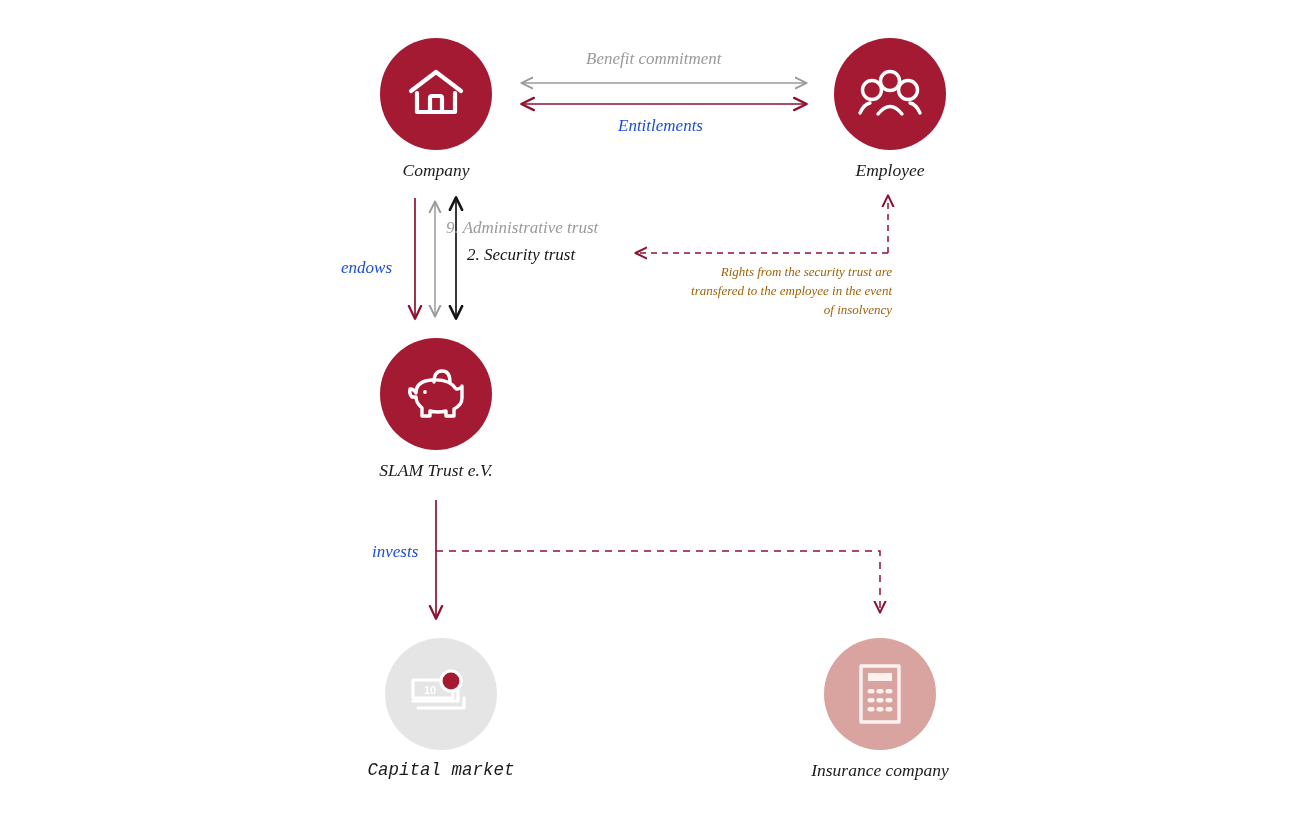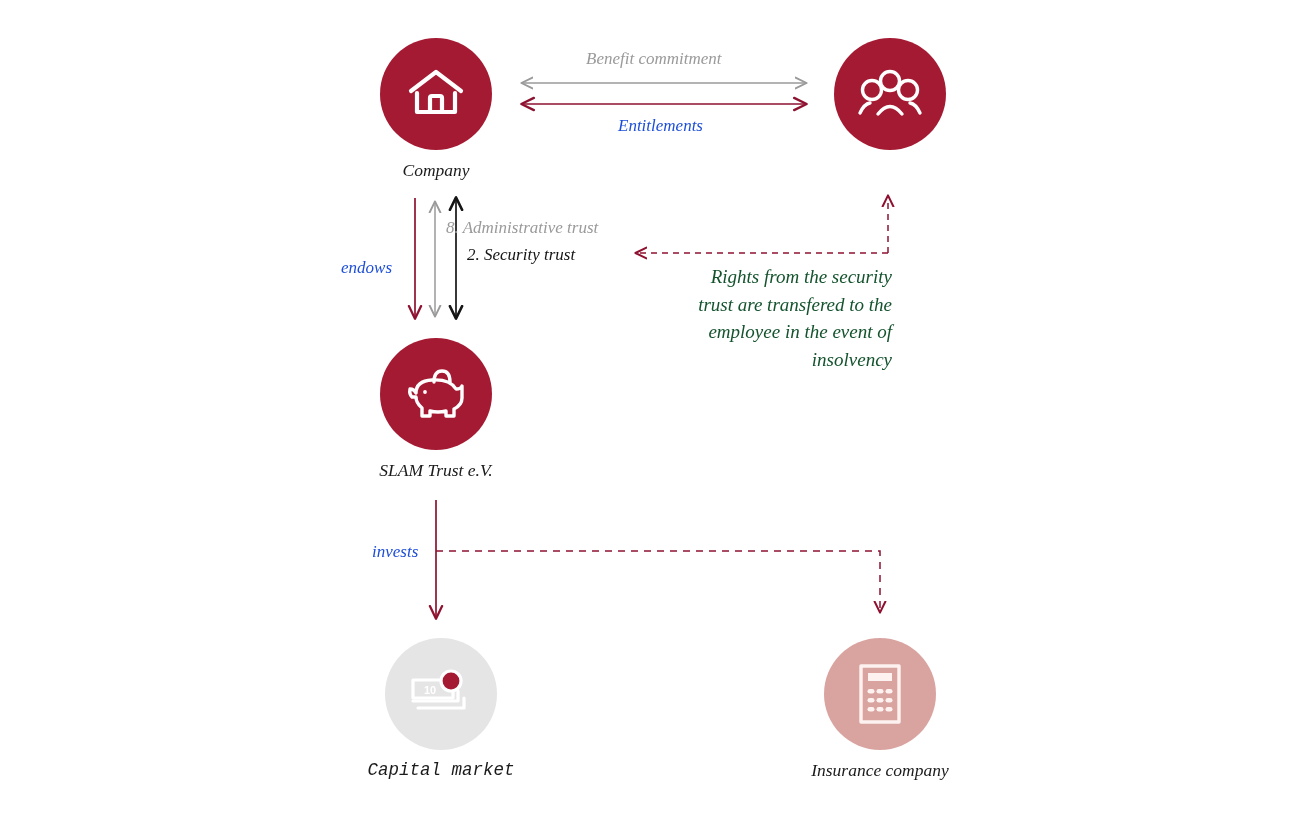--- a/index.html
+++ b/index.html
@@ -45,23 +45,23 @@
     font-size: 17px;
     white-space: nowrap;
     line-height: 1.35;
   }
   .elabel.gray  { color: #9a9a9a; }
   .elabel.red   { color: #1d4ed8; }
   .elabel.black { color: #151515; }
   .elabel.block {
     white-space: normal;
     text-align: right;
-    font-size: 19px;
+    font-size: 13px;
     line-height: 1.45;
-    color: #14532d;
+    color: #a16207;
   }
 </style>
 </head>
 <body>
 
 <div id="stage">
 
   <svg class="edges" viewBox="0 0 1296 820">
     <defs>
       <marker id="ah-gray-r" markerWidth="9" markerHeight="9" refX="7.6" refY="4.5" orient="auto">
@@ -101,21 +101,21 @@
 
     <path d="M436,551 L880,551 L880,612" fill="none" stroke="#8E1230" stroke-width="1.5" stroke-dasharray="7 6" marker-end="url(#ah-red-r)"></path>
   </svg>
 
   <div class="elabel gray" style="left:586px; top:48px;text-align:right;">Benefit commitment</div>
 
   <div class="elabel red" style="left:618px; top:115px;">Entitlements</div>
 
   <div class="elabel red" style="left:341px; top:245px;margin-top:12px;">endows</div>
 
-  <div class="elabel gray" style="left:446px; top:217px;">8. Administrative trust</div>
+  <div class="elabel gray" style="left:446px; top:217px;">9. Administrative trust</div>
 
   <div class="elabel black" style="left:467px; top:244px;">2. Security trust</div>
 
   <div class="elabel block" style="left:690px; top:263px; width:202px;">Rights from the security trust are transfered to the employee in the event of insolvency</div>
 
   <div class="elabel red" style="left:372px; top:541px;">invests</div>
 
   <div class="node" style="left:380px; top:38px; width:112px; height:112px;">
     <div class="circle" style="width:112px; height:112px; background:#A51A33;">
       <svg width="60" height="56" viewBox="0 0 60 56">
@@ -131,20 +131,21 @@
     <div class="circle" style="width:112px; height:112px; background:#A51A33;">
       <svg width="66" height="54" viewBox="0 0 66 54">
         <circle cx="33" cy="14" r="9.5" fill="none" stroke="#fff" stroke-width="3.4"></circle>
         <circle cx="15" cy="23" r="9.5" fill="none" stroke="#fff" stroke-width="3.4"></circle>
         <circle cx="51" cy="23" r="9.5" fill="none" stroke="#fff" stroke-width="3.4"></circle>
         <path d="M21,47 Q33,32 45,47" fill="none" stroke="#fff" stroke-width="3.4" stroke-linecap="round"></path>
         <path d="M3,46 Q7,37 13,36" fill="none" stroke="#fff" stroke-width="3.4" stroke-linecap="round"></path>
         <path d="M63,46 Q59,37 53,36" fill="none" stroke="#fff" stroke-width="3.4" stroke-linecap="round"></path>
       </svg>
     </div>
+    <div class="node-label" style="top:122px;">Employee</div>
   </div>
 
   <div class="node" style="left:380px; top:338px; width:112px; height:112px;">
     <div class="circle" style="width:112px; height:112px; background:#A51A33;">
       <svg width="64" height="58" viewBox="0 0 64 58">
         <path d="M30,17 Q30,6 38,6 Q46,6 46,17" fill="none" stroke="#fff" stroke-width="3.4" stroke-linecap="round"></path>
         <path d="M12,28 Q12,16 28,15 Q46,14 52,24 Q57,24 58,21 L58,33
                  Q58,40 50,44 L50,51 L42,51 L42,46
                  Q34,48 26,46 L26,51 L18,51 L18,43
                  Q12,38 12,32 L8,32 Q5,29 6,24 Q10,24 12,28 Z" fill="none" stroke="#fff" stroke-width="3.4" stroke-linecap="round" stroke-linejoin="round"></path>

